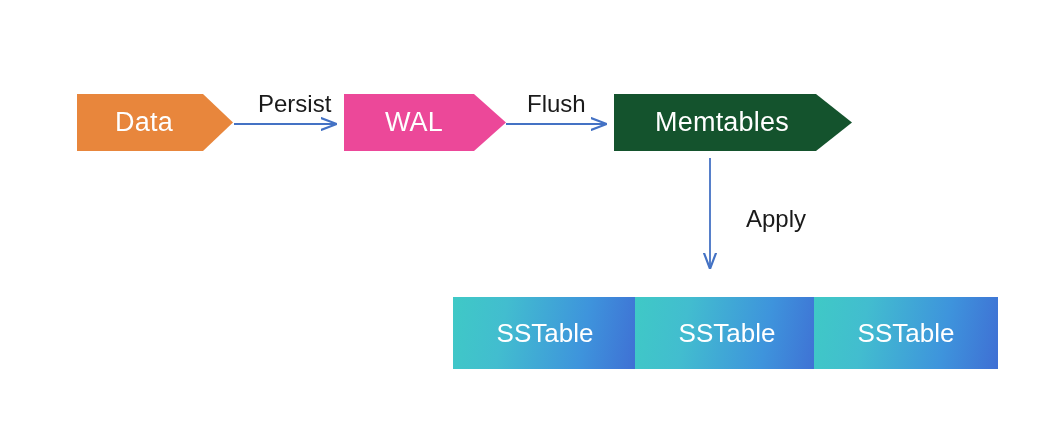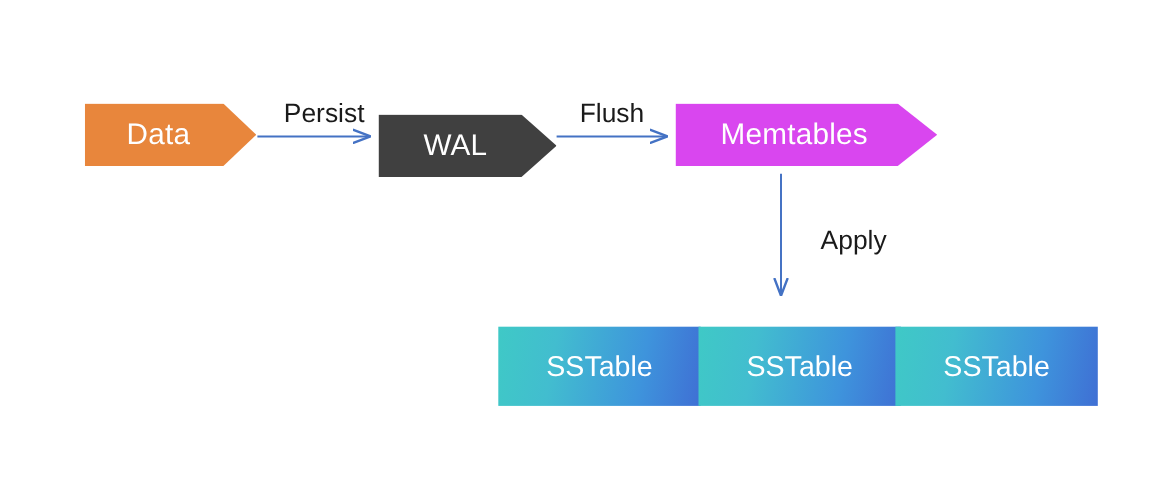--- a/index.html
+++ b/index.html
@@ -39,27 +39,26 @@
     text-shadow: 0 0 1px rgba(0,0,0,0.06);
   }
 
   .chev-data {
     left: 77px;  top: 94px;  width: 156px; height: 57px;
     background: #E8863C;
     clip-path: polygon(0 0, calc(100% - 30px) 0, 100% 50%, calc(100% - 30px) 100%, 0 100%);
   }
   .chev-wal {
     left: 344px; top: 94px;  width: 162px; height: 57px;
-    background: #404040;
+    background: #ec4899;
     clip-path: polygon(0 0, calc(100% - 32px) 0, 100% 50%, calc(100% - 32px) 100%, 0 100%);
-    margin-top: 10px;
   }
   .chev-memtables {
     left: 614px; top: 94px;  width: 238px; height: 57px;
-    background: #d946ef;
+    background: #14532d;
     clip-path: polygon(0 0, calc(100% - 36px) 0, 100% 50%, calc(100% - 36px) 100%, 0 100%);
   }
 
   
   .sstable {
     position: absolute;
     top: 283px;
     width: 184px;
     height: 72px;
     display: flex;

